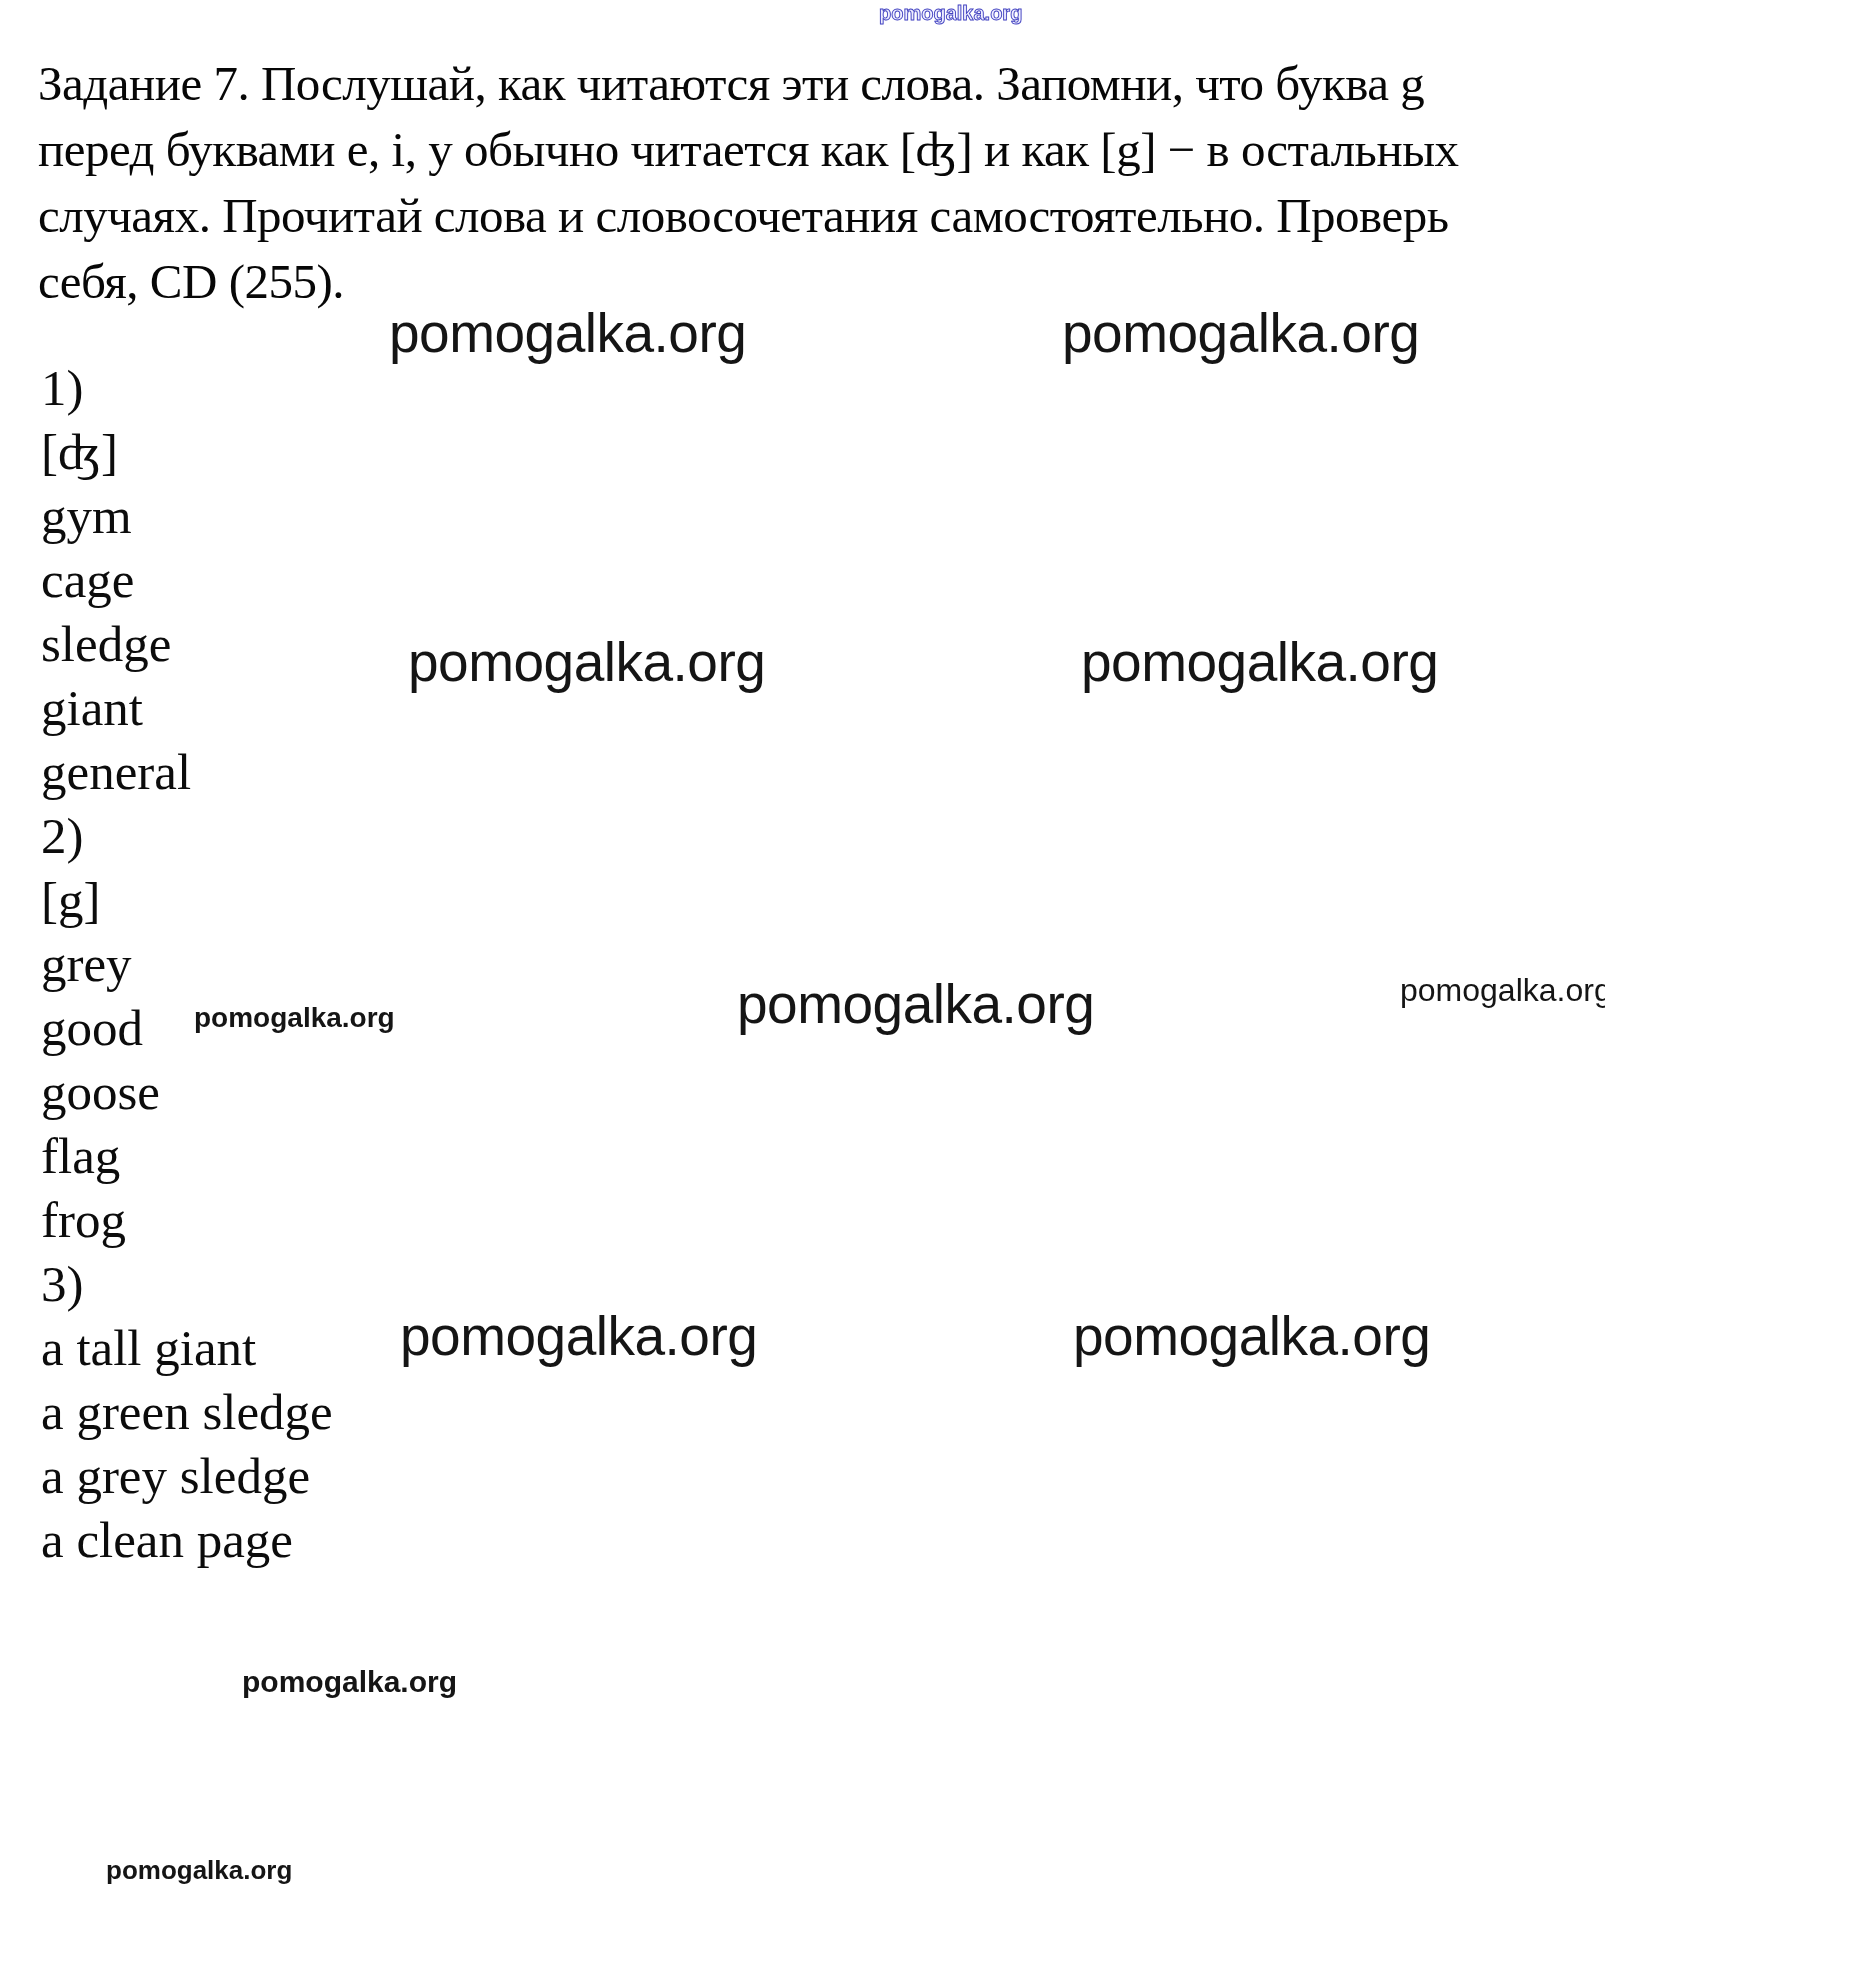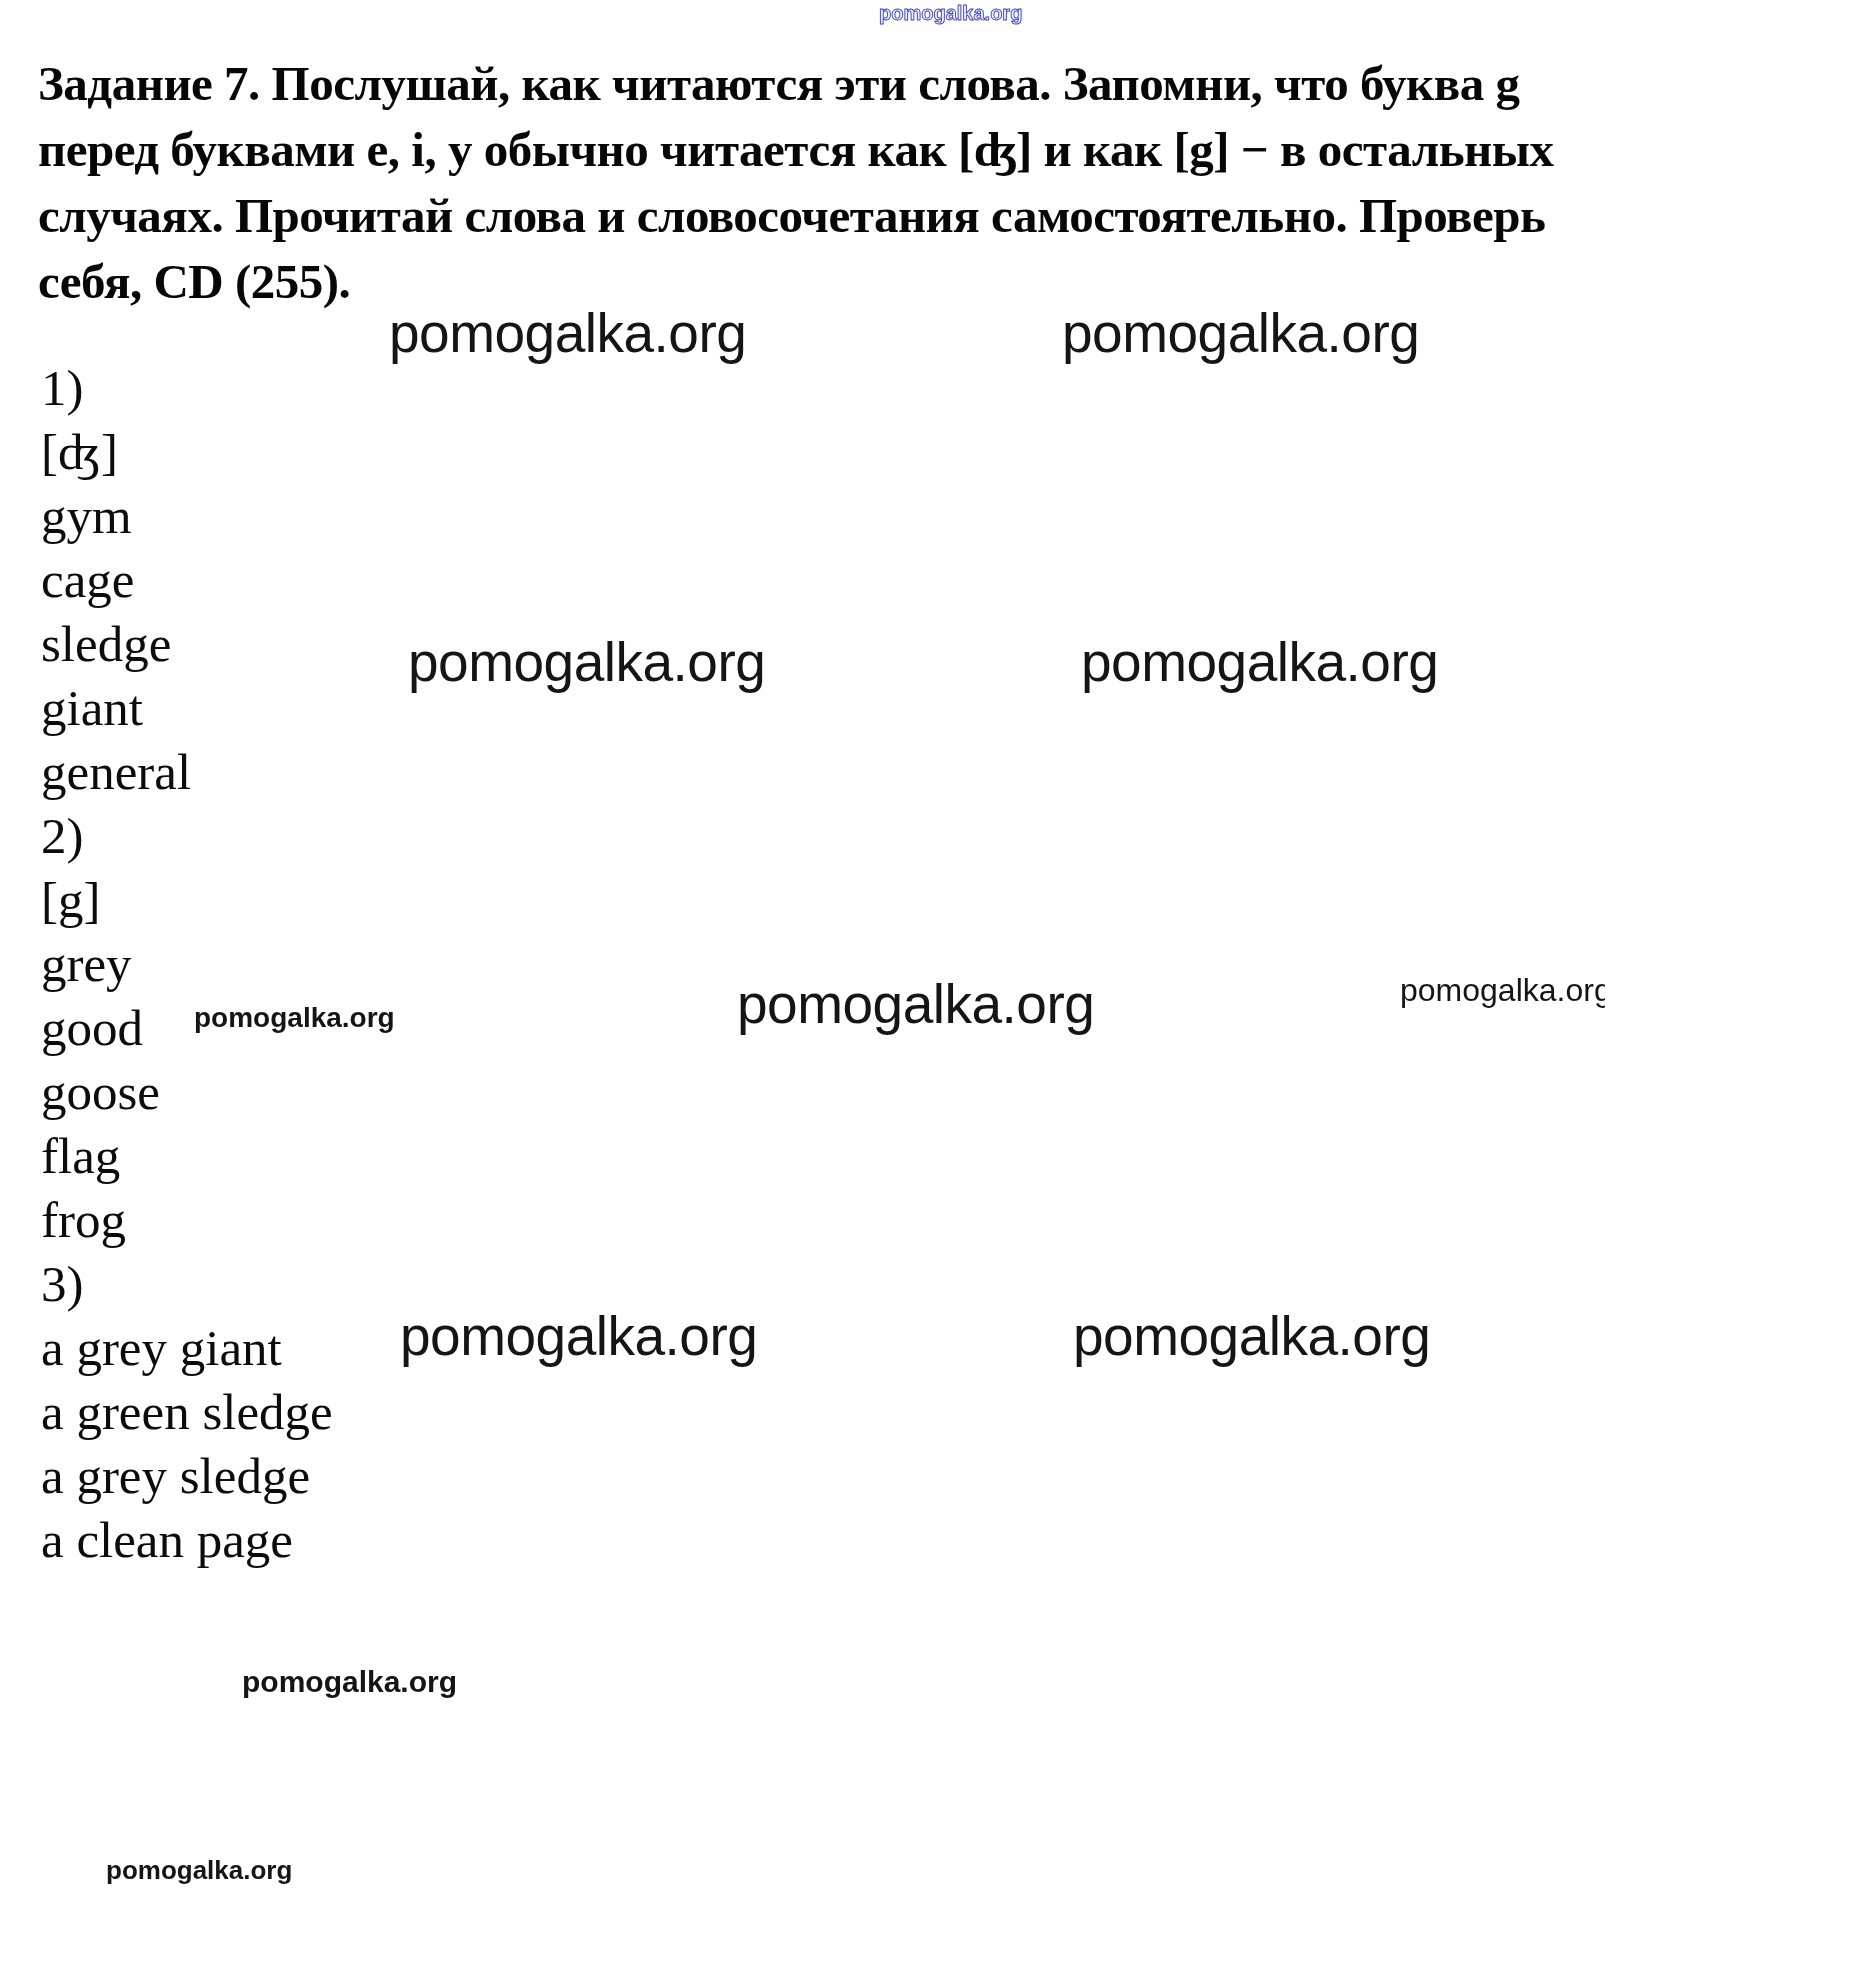--- a/index.html
+++ b/index.html
@@ -14,21 +14,21 @@
     background: #ffffff;
     overflow: hidden;
   }
 
   
   .heading {
     position: absolute;
     left: 38px;
     top: 51px;
     font-family: "Liberation Serif", "DejaVu Serif", serif;
-    font-weight: bold;
+    font-weight: normal;
     font-size: 49px;
     line-height: 66px;
     color: #070707;
     letter-spacing: -0.5px;
   }
   .heading-line { white-space: nowrap; }
 
   
   .wordlist {
     position: absolute;
@@ -94,21 +94,21 @@
     <div class="word-line">giant</div>
     <div class="word-line">general</div>
     <div class="word-line">2)</div>
     <div class="word-line">[g]</div>
     <div class="word-line">grey</div>
     <div class="word-line">good</div>
     <div class="word-line">goose</div>
     <div class="word-line">flag</div>
     <div class="word-line">frog</div>
     <div class="word-line">3)</div>
-    <div class="word-line">a grey giant</div>
+    <div class="word-line">a tall giant</div>
     <div class="word-line">a green sledge</div>
     <div class="word-line">a grey sledge</div>
     <div class="word-line">a clean page</div>
   </div>
 
   <span class="wm wm-a1">pomogalka.org</span>
   <span class="wm wm-a2">pomogalka.org</span>
   <span class="wm wm-b1">pomogalka.org</span>
   <span class="wm wm-b2">pomogalka.org</span>
   <span class="wm wm-c-left">pomogalka.org</span>

